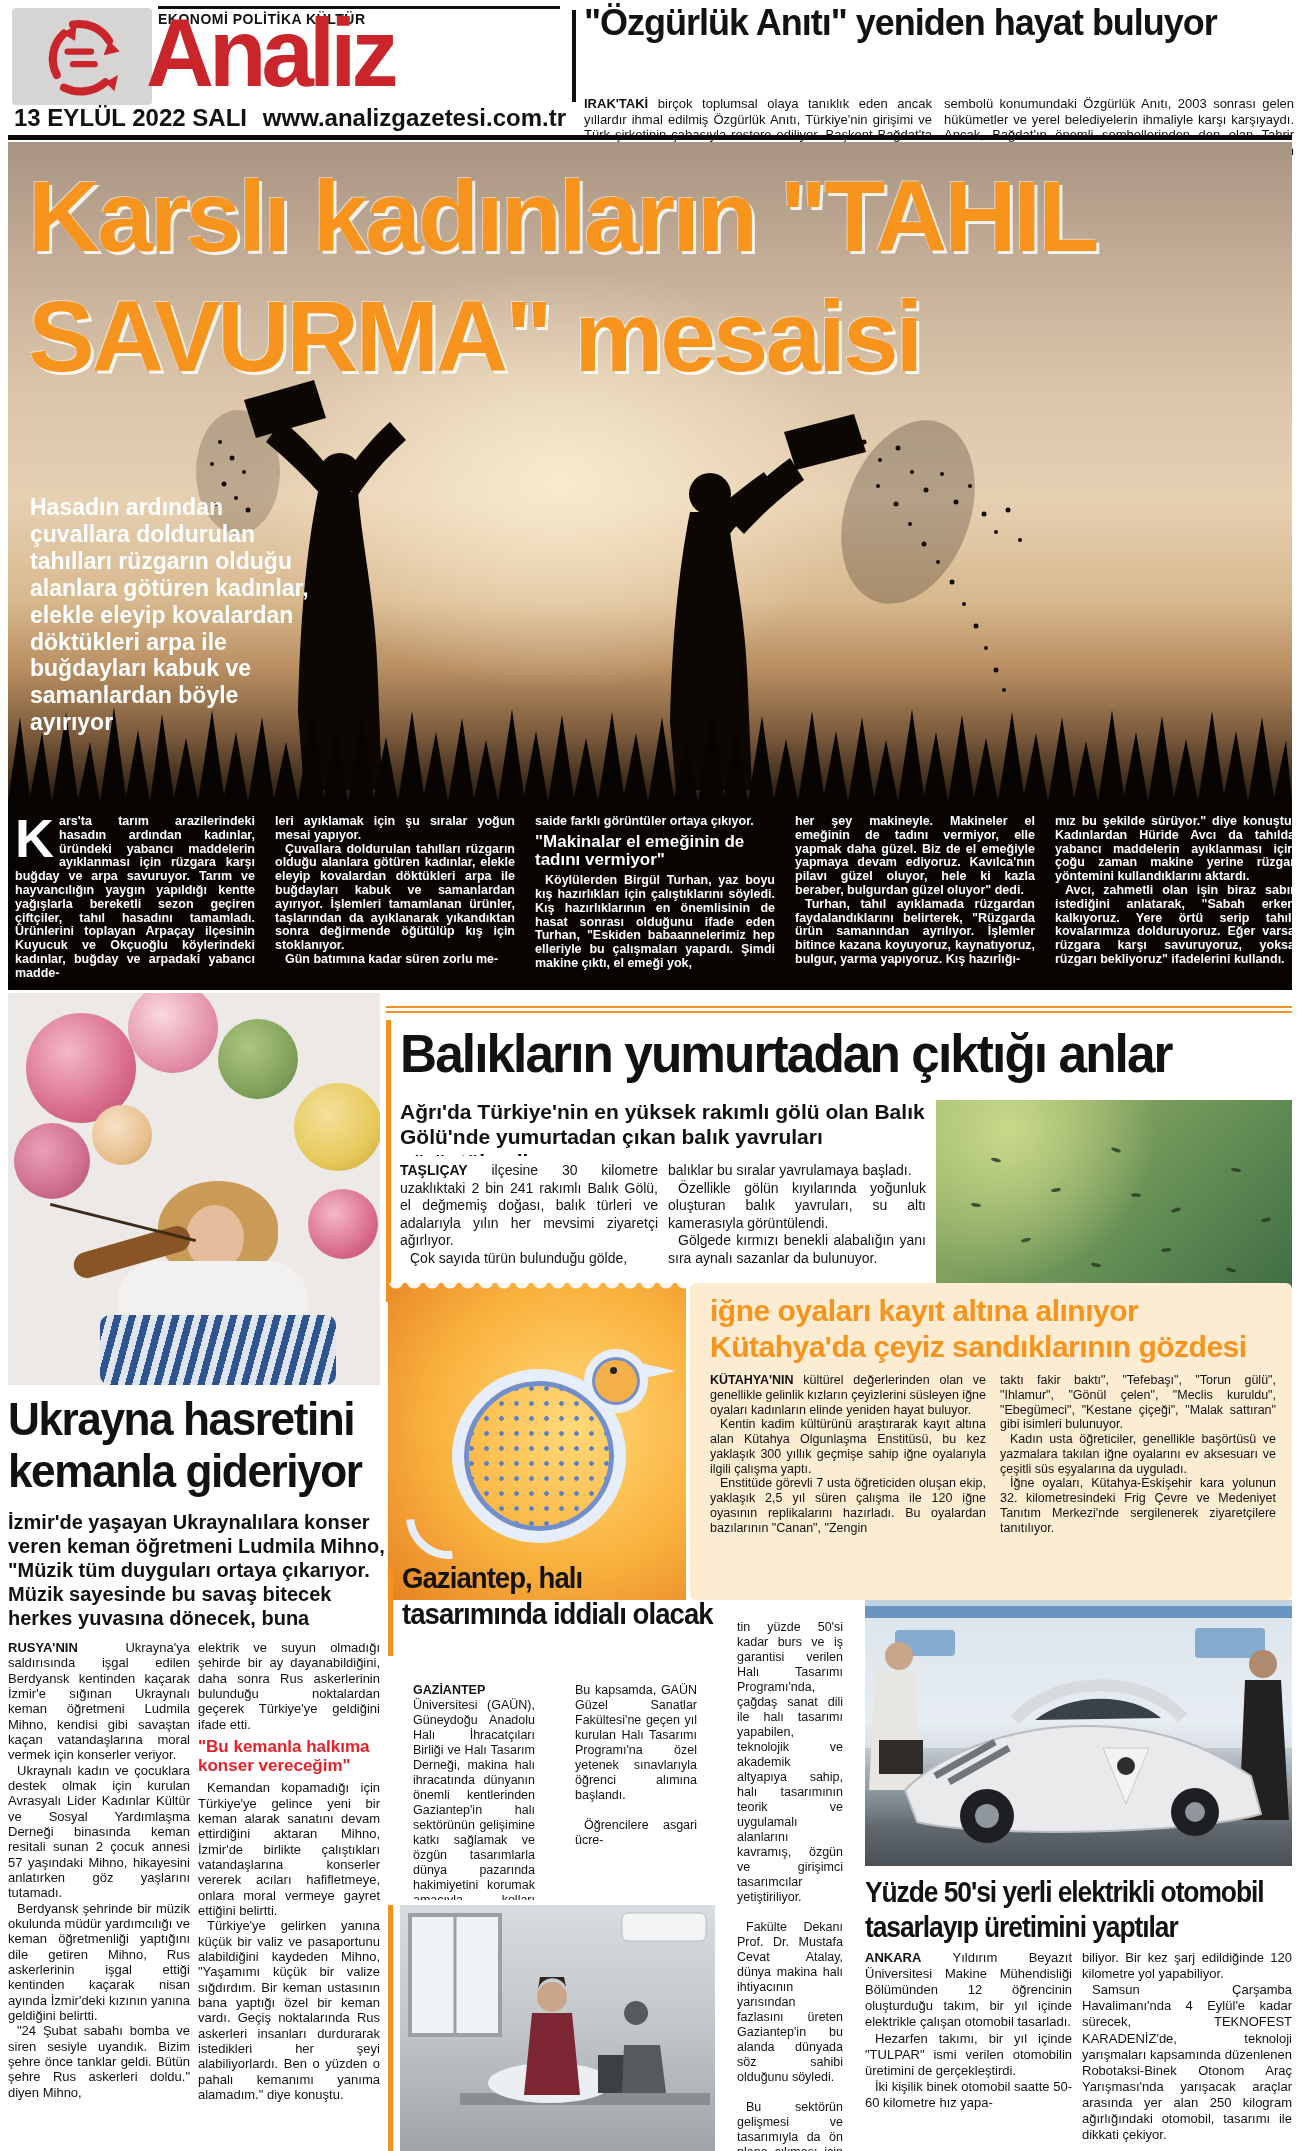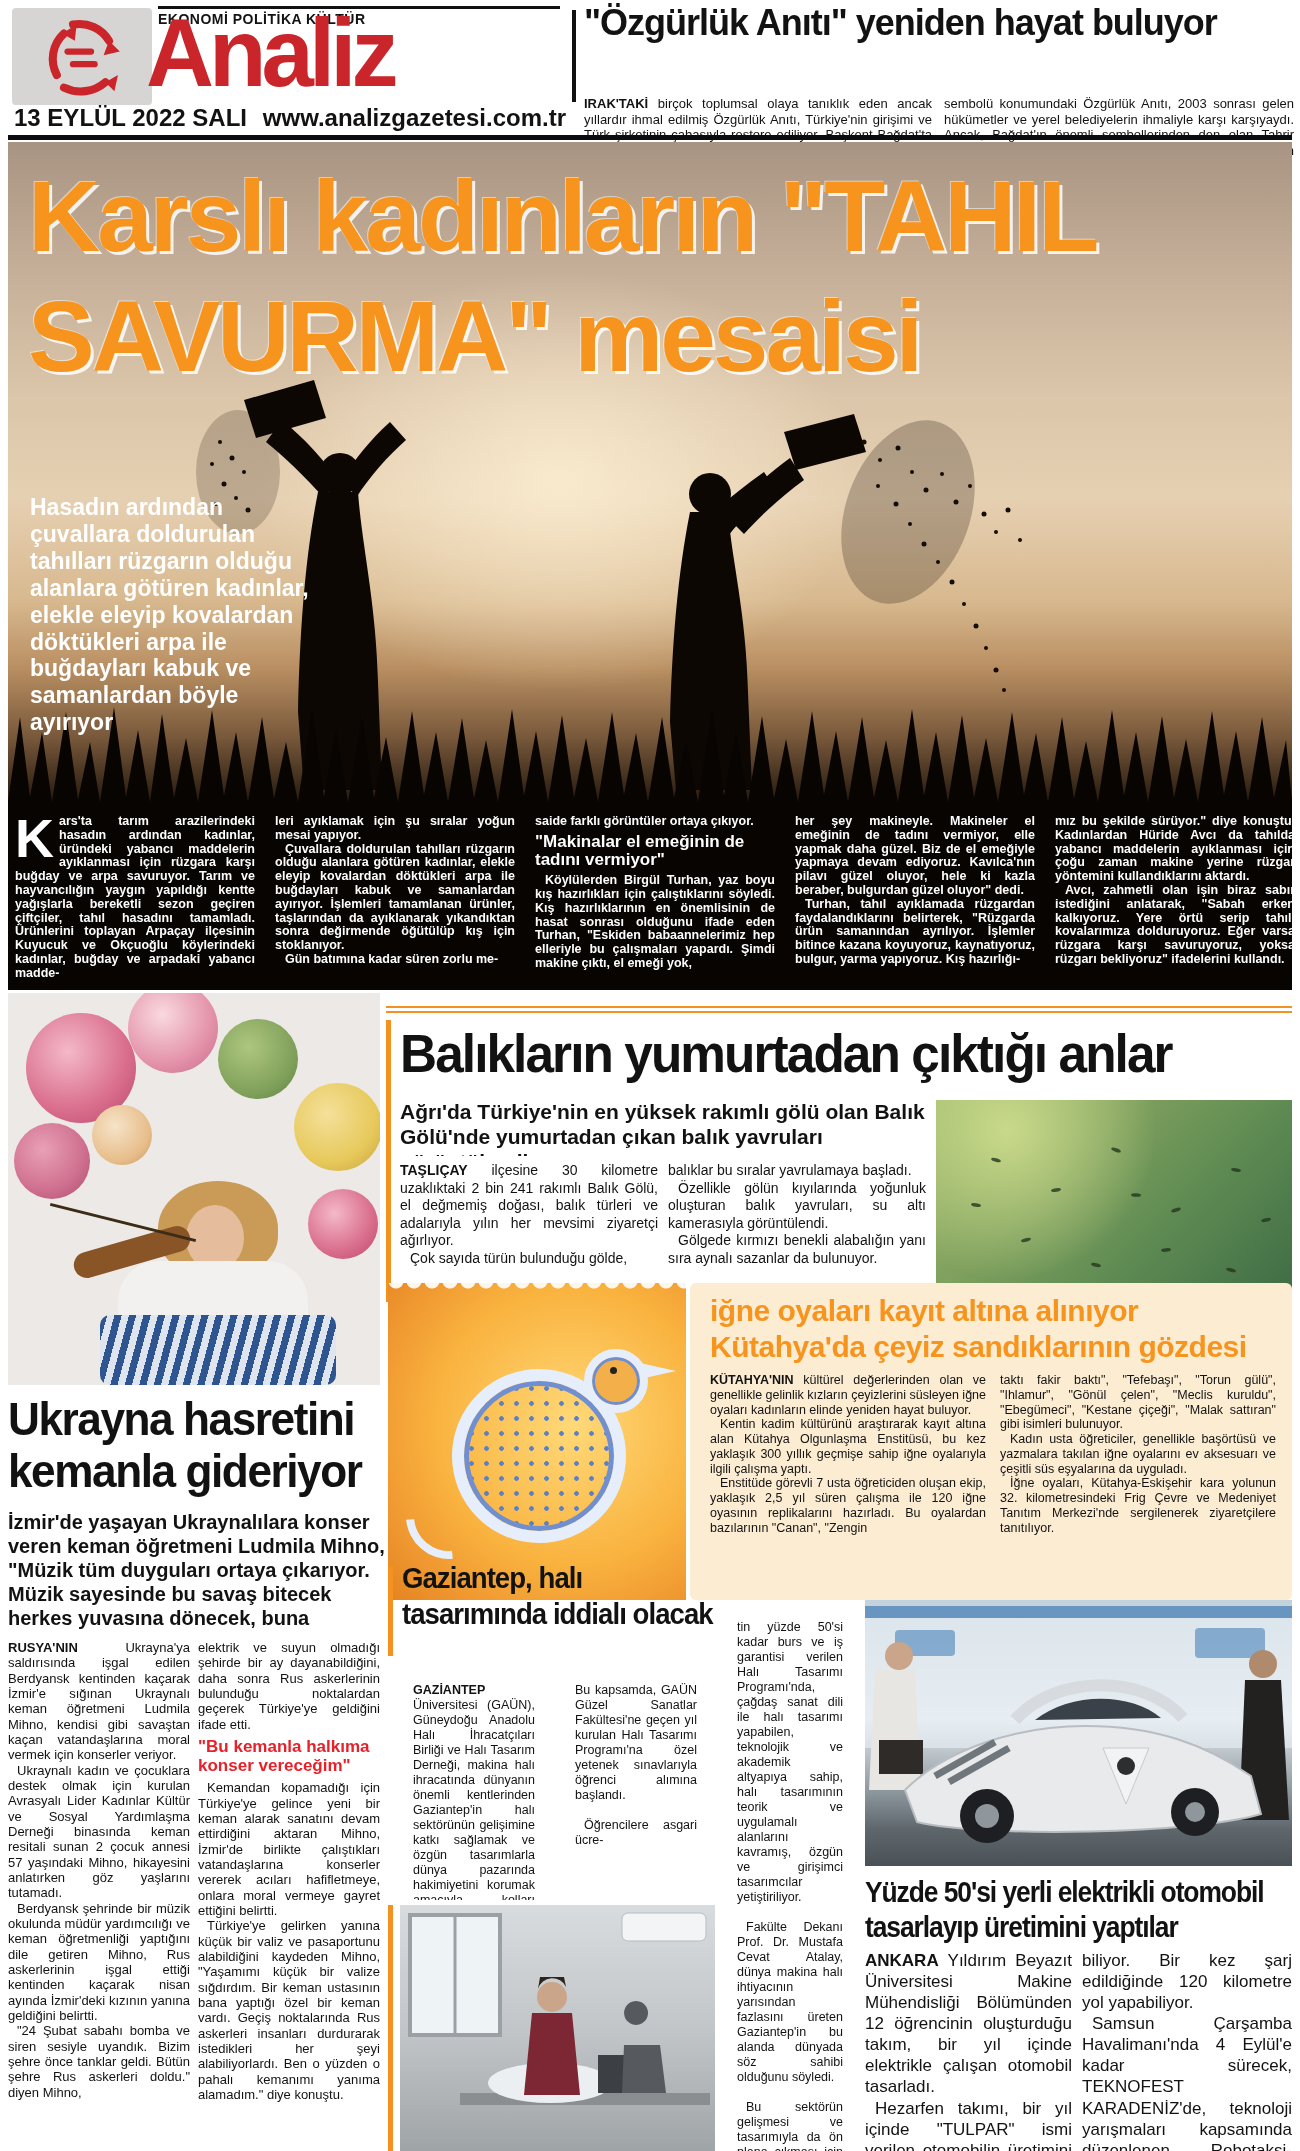--- a/index.html
+++ b/index.html
@@ -102,21 +102,21 @@
   .carpet-col p+p{text-indent:9px;}
   .vbar-photo{left:388px;top:1905px;width:5px;height:246px;background:#f5911e;}
   .workshop-photo{left:400px;top:1905px;width:315px;height:246px;overflow:hidden;
      background:linear-gradient(180deg,#d8dcde 0%,#c2c6c9 50%,#9fa4a7 100%);}
   
   .car-photo{left:865px;top:1600px;width:427px;height:266px;overflow:hidden;
      background:linear-gradient(180deg,#c2d2dd 0%,#e4ebf0 45%,#8d979e 72%,#5f676d 86%,#4a5156 100%);}
   .h-car{left:865px;top:1874px;width:430px;font-size:30px;font-weight:700;letter-spacing:-1.2px;
      line-height:35px;transform:scaleX(.88);transform-origin:left;}
   .h-car span{display:block;white-space:nowrap;}
-  .car-col{top:1950px;width:207px;height:201px;font-size:17px;line-height:1.24;text-align:justify;overflow:hidden;}
+  .car-col{top:1950px;width:207px;height:201px;font-size:13px;line-height:1.24;text-align:justify;overflow:hidden;}
   .car-col p{margin:0;}
   .car-col p+p{text-indent:10px;}
 </style>
 </head>
 <body>
 
 <div class="page">
 
   <div class="abs globe-box">
     <svg width="120" height="90" viewBox="0 0 100 100">

